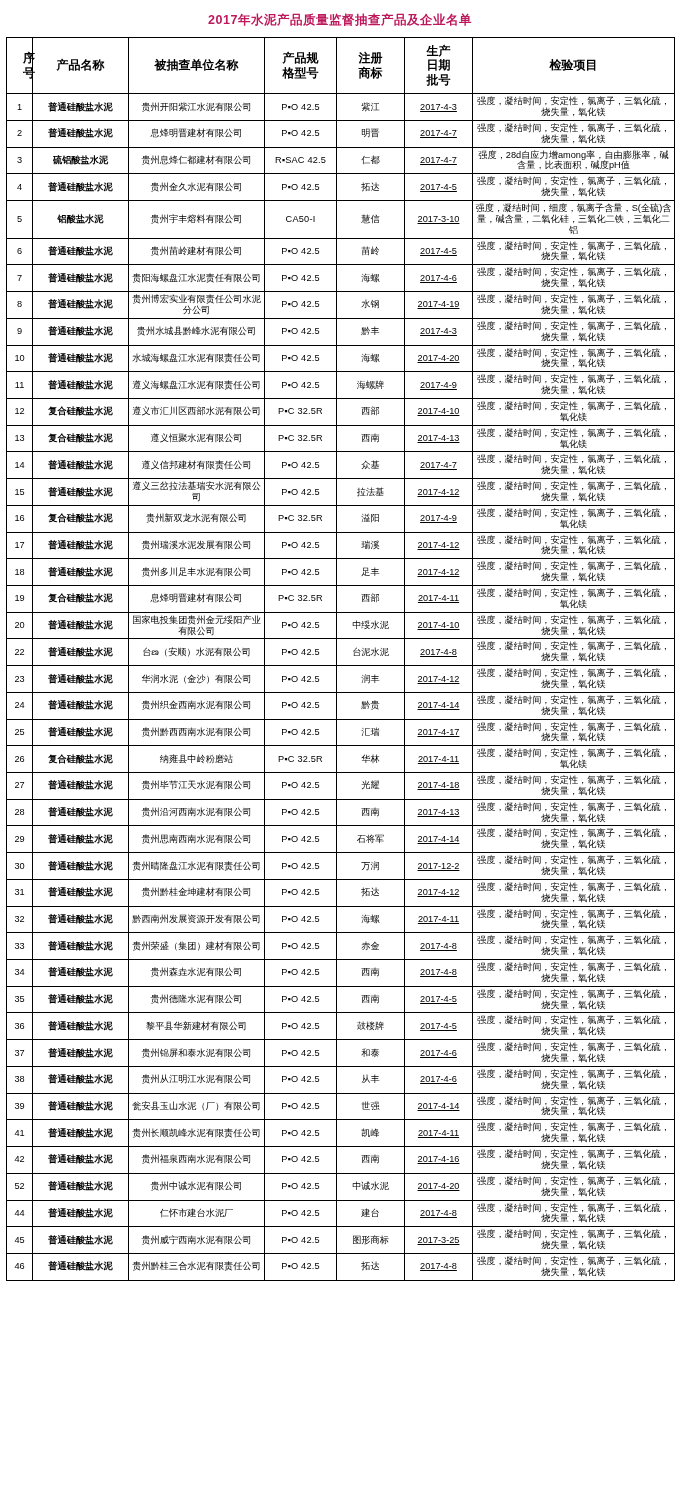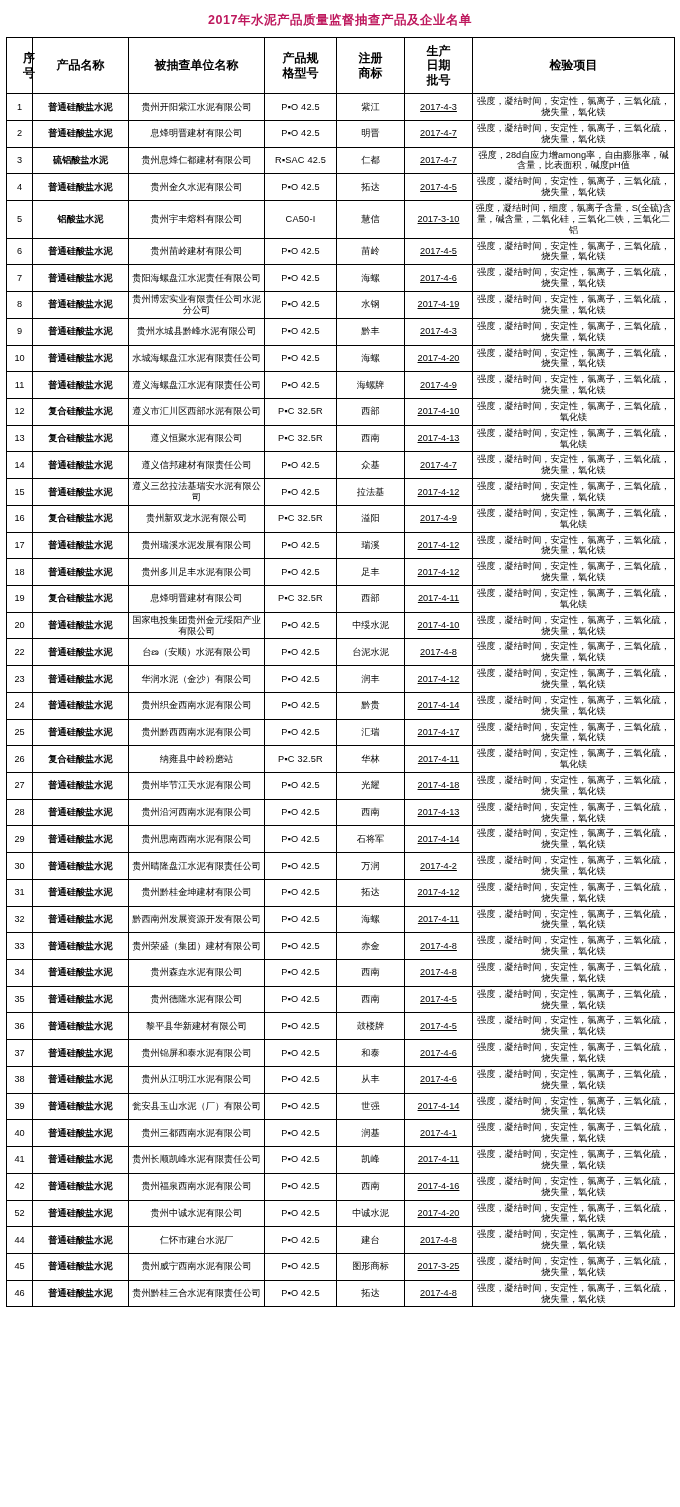--- a/index.html
+++ b/index.html
@@ -341,21 +341,21 @@
           <td class="brand">石将军</td>
           <td class="date">2017-4-14</td>
           <td class="items">强度，凝结时间，安定性，氯离子，三氧化硫，烧失量，氧化镁</td>
         </tr>
         <tr>
           <td class="idx">30</td>
           <td class="prod">普通硅酸盐水泥</td>
           <td class="unit">贵州晴隆盘江水泥有限责任公司</td>
           <td class="spec">P▪O 42.5</td>
           <td class="brand">万润</td>
-          <td class="date">2017-4-2</td>
+          <td class="date">2017-12-2</td>
           <td class="items">强度，凝结时间，安定性，氯离子，三氧化硫，烧失量，氧化镁</td>
         </tr>
         <tr>
           <td class="idx">31</td>
           <td class="prod">普通硅酸盐水泥</td>
           <td class="unit">贵州黔桂金坤建材有限公司</td>
           <td class="spec">P▪O 42.5</td>
           <td class="brand">拓达</td>
           <td class="date">2017-4-12</td>
           <td class="items">强度，凝结时间，安定性，氯离子，三氧化硫，烧失量，氧化镁</td>
@@ -423,29 +423,20 @@
           <td class="date">2017-4-6</td>
           <td class="items">强度，凝结时间，安定性，氯离子，三氧化硫，烧失量，氧化镁</td>
         </tr>
         <tr>
           <td class="idx">39</td>
           <td class="prod">普通硅酸盐水泥</td>
           <td class="unit">瓮安县玉山水泥（厂）有限公司</td>
           <td class="spec">P▪O 42.5</td>
           <td class="brand">世强</td>
           <td class="date">2017-4-14</td>
-          <td class="items">强度，凝结时间，安定性，氯离子，三氧化硫，烧失量，氧化镁</td>
-        </tr>
-        <tr>
-          <td class="idx">40</td>
-          <td class="prod">普通硅酸盐水泥</td>
-          <td class="unit">贵州三都西南水泥有限公司</td>
-          <td class="spec">P▪O 42.5</td>
-          <td class="brand">润基</td>
-          <td class="date">2017-4-1</td>
           <td class="items">强度，凝结时间，安定性，氯离子，三氧化硫，烧失量，氧化镁</td>
         </tr>
         <tr>
           <td class="idx">41</td>
           <td class="prod">普通硅酸盐水泥</td>
           <td class="unit">贵州长顺凯峰水泥有限责任公司</td>
           <td class="spec">P▪O 42.5</td>
           <td class="brand">凯峰</td>
           <td class="date">2017-4-11</td>
           <td class="items">强度，凝结时间，安定性，氯离子，三氧化硫，烧失量，氧化镁</td>

